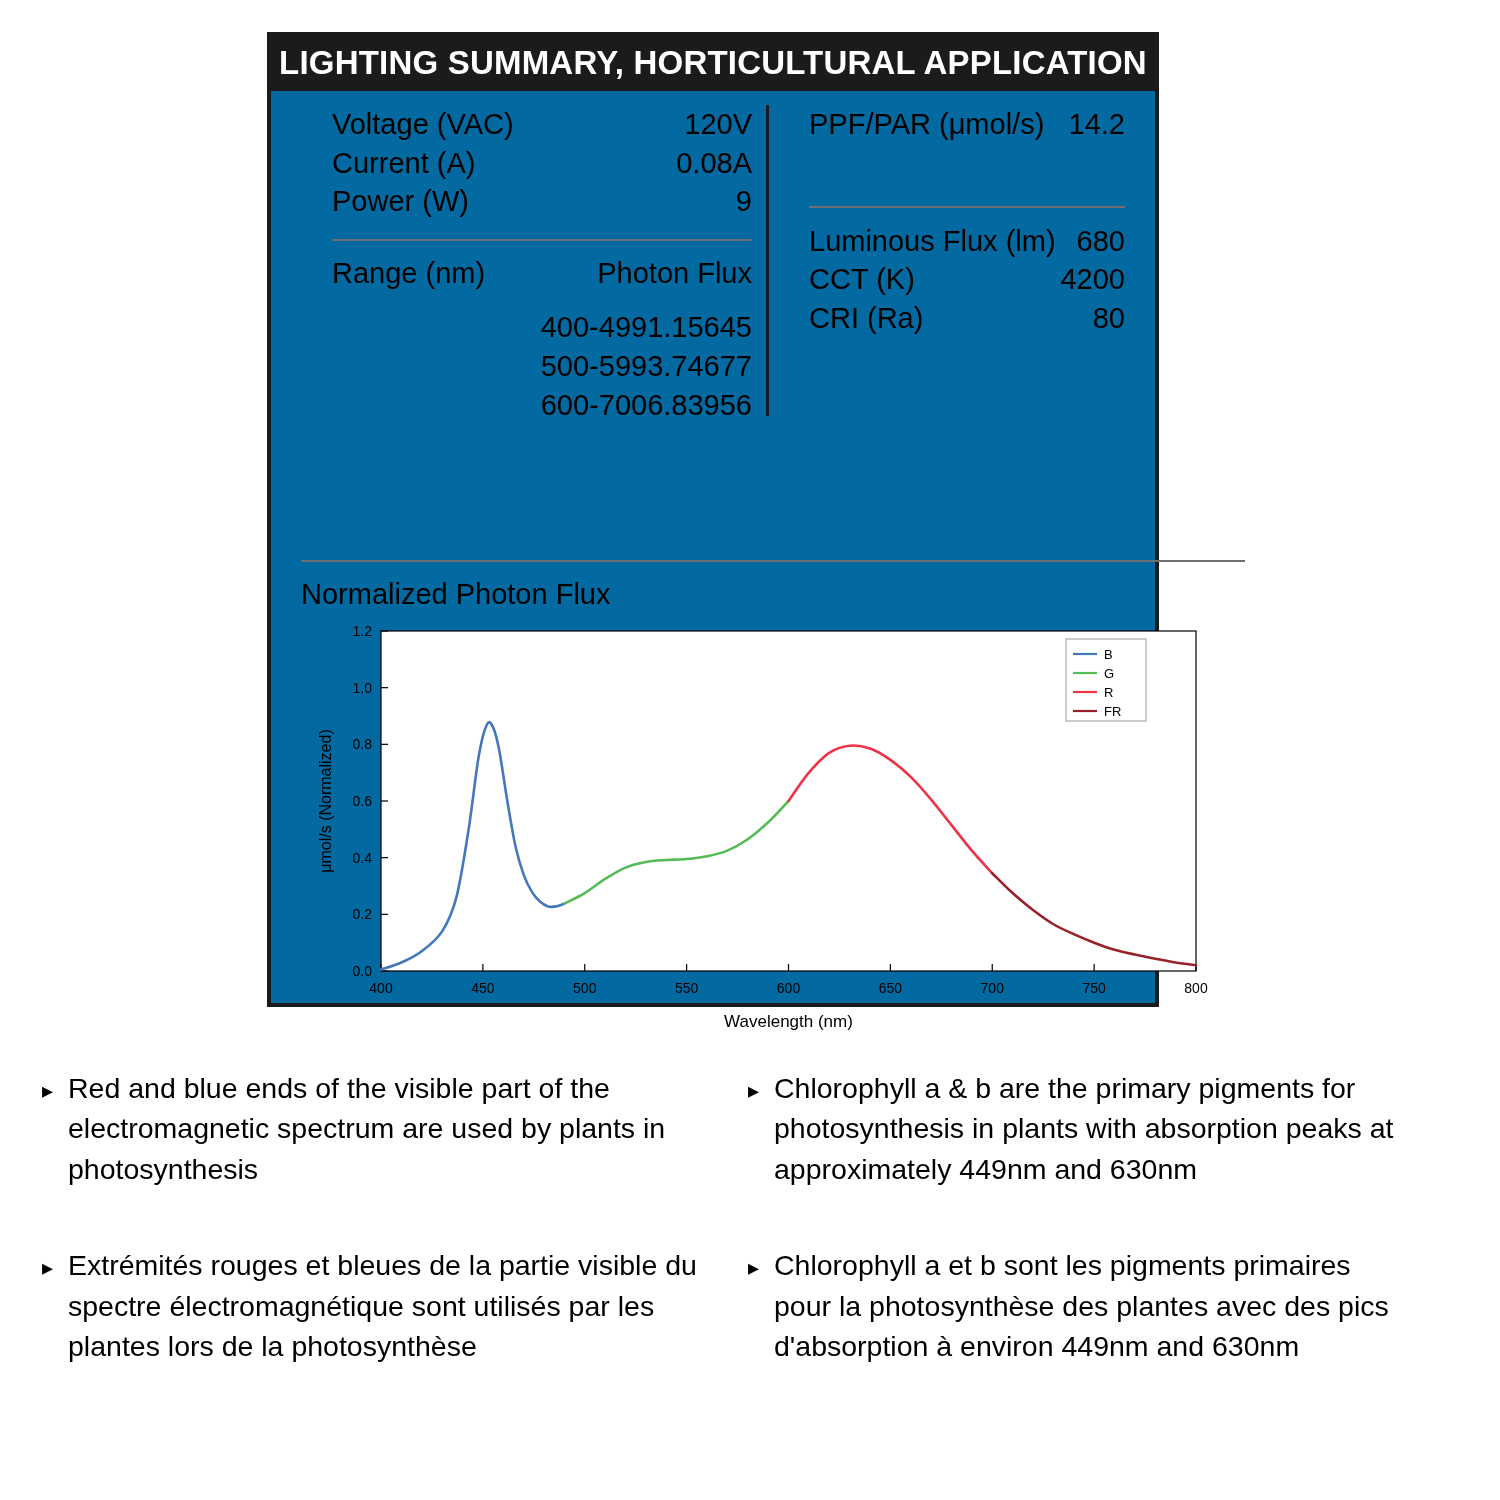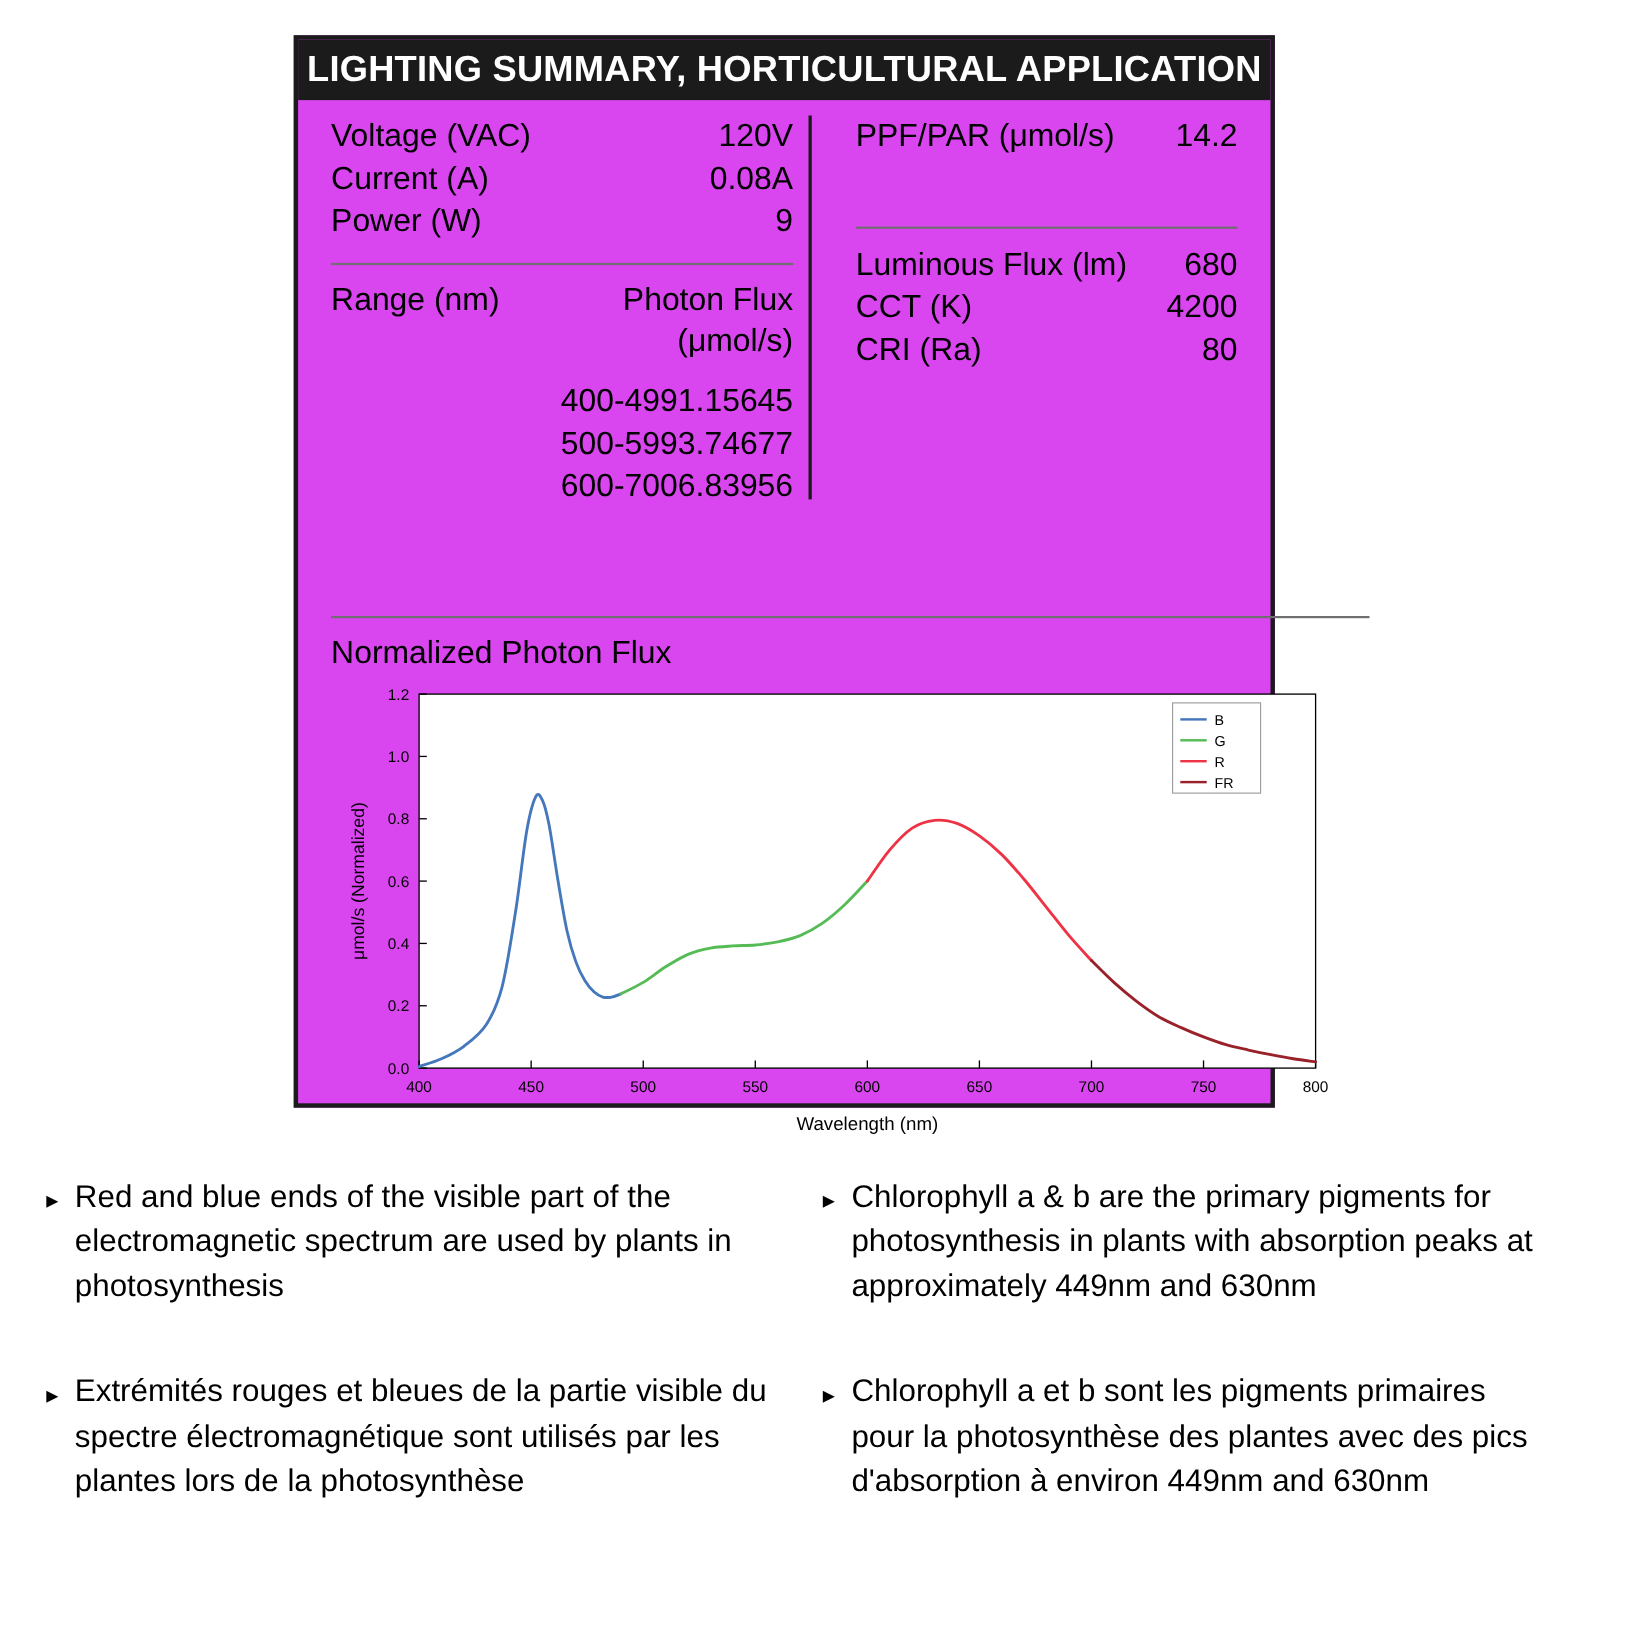--- a/index.html
+++ b/index.html
@@ -18,21 +18,21 @@
 
   
   #spec-panel {
     position: absolute;
     left: 267px;
     top: 32px;
     width: 892px;
     height: 975px;
     border: 4px solid #1b1b1b;
     box-sizing: border-box;
-    background: #d946ef;
+    background: #0369a1;
   }
   #panel-title {
     background: #1b1b1b;
     color: #ffffff;
     font-size: 33px;
     font-weight: bold;
     letter-spacing: 0.2px;
     text-align: center;
     padding: 10px 0 12px 0;
     line-height: 1.0;
@@ -42,20 +42,21 @@
   .spec-body {
     display: flex;
     padding: 0;
   }
   .col {
     box-sizing: border-box;
   }
   .col-left {
     width: 464px;
     padding: 14px 14px 0 30px;
+    margin-left: 31px;
   }
   .col-divider {
     width: 3px;
     background: #1b1b1b;
     margin-top: 14px;
     margin-bottom: 8px;
   }
   .col-right {
     flex: 1;
     padding: 14px 30px 0 40px;
@@ -178,21 +179,20 @@
         <span class="k">Power (W)</span>
         <span class="v">9</span>
       </div>
 
       <div class="hr"></div>
 
       <div class="range-head">
         <span>Range (nm)</span>
         <span>Photon Flux</span>
       </div>
-      <div class="range-units">(μmol/s)</div>
 
       <div class="range-spacer"></div>
 
       <div class="range-row">
         <span>400-499</span>
         <span>1.15645</span>
       </div>
       <div class="range-row">
         <span>500-599</span>
         <span>3.74677</span>

